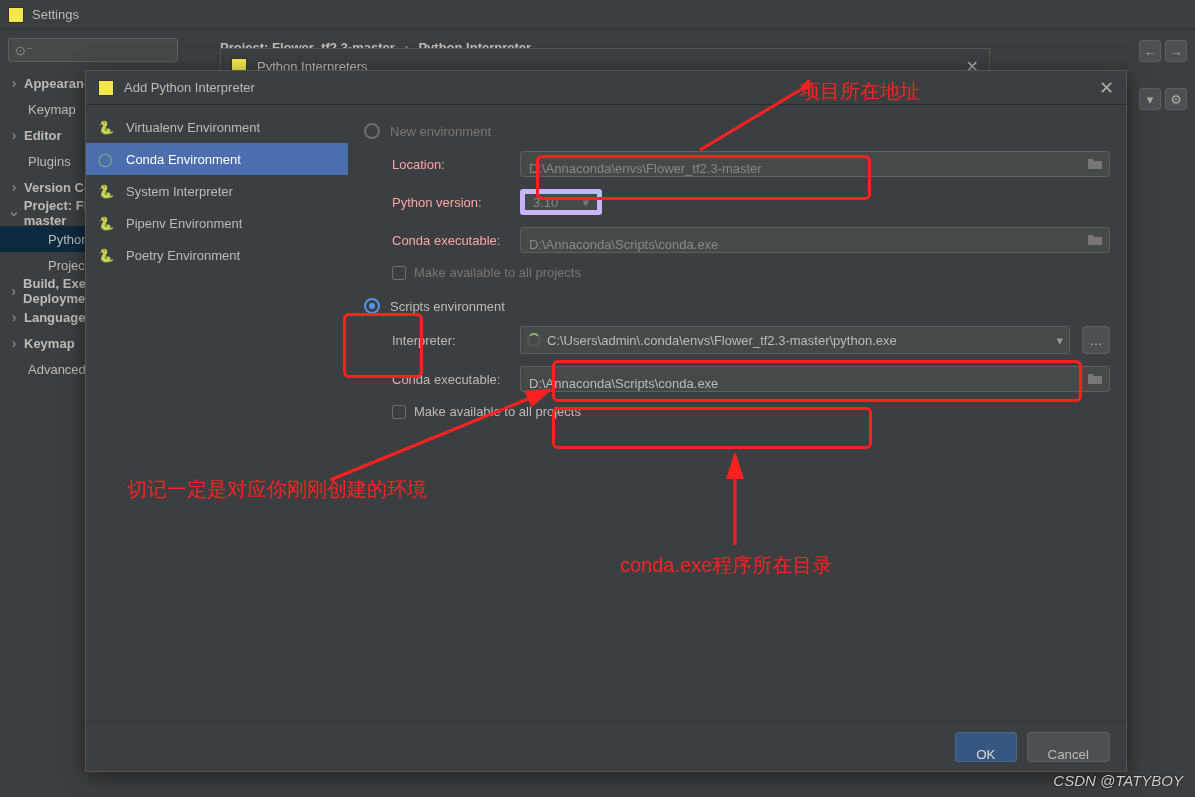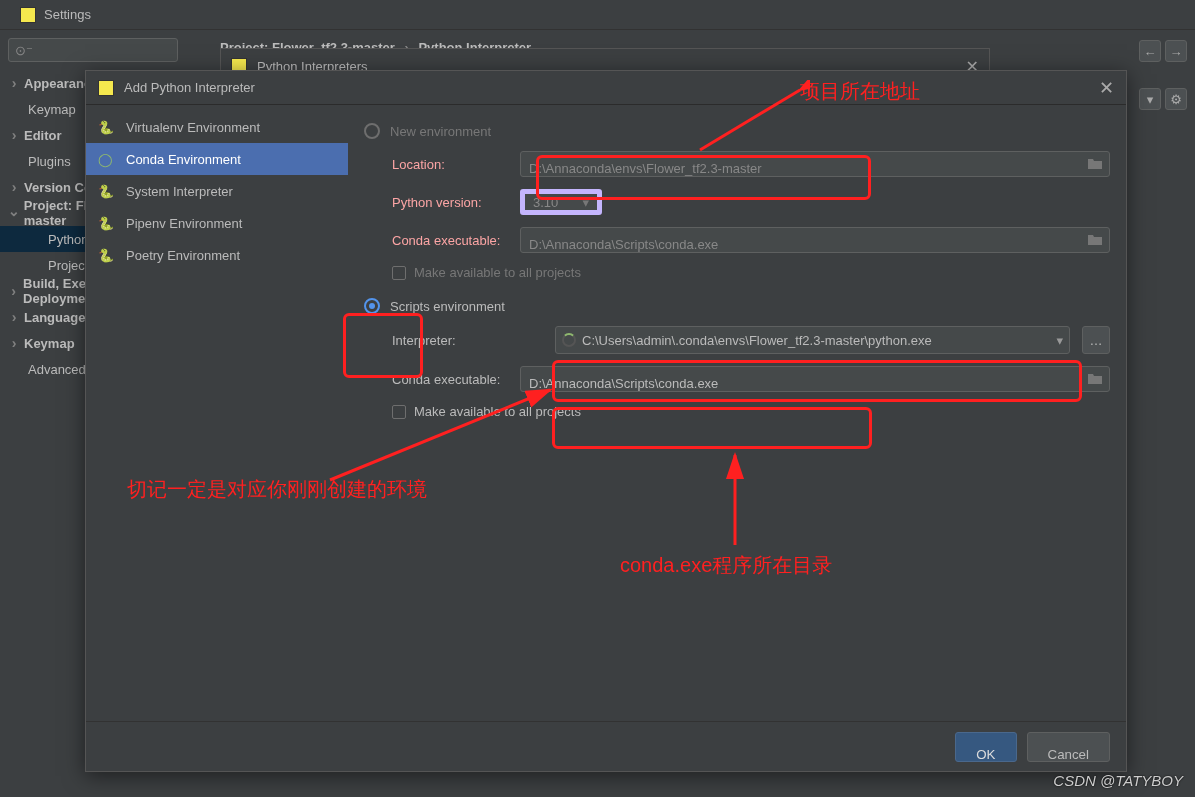--- a/index.html
+++ b/index.html
@@ -1,20 +1,20 @@
 <!DOCTYPE html>
 <html><head>
 <meta charset="utf-8">
 <style>
 * { margin: 0; padding: 0; box-sizing: border-box; font-family: -apple-system, "Segoe UI", sans-serif; }
 body { background: #3c3f41; color: #bbbbbb; font-size: 13px; overflow: hidden; width: 1195px; height: 797px; position: relative; }
 
 
 .settings-window { position: absolute; top: 0; left: 0; right: 0; bottom: 0; background: #3c3f41; }
-.settings-titlebar { height: 30px; display: flex; align-items: center; padding: 0 20px; background: #3c3f41; border-bottom: 1px solid #323232; }
+.settings-titlebar { height: 30px; display: flex; align-items: center; padding: 0 8px; background: #3c3f41; border-bottom: 1px solid #323232; }
 .settings-titlebar .app-icon { width: 16px; height: 16px; background: #f5e84e; border: 1px solid #333; margin-right: 8px; }
 .settings-search-row { padding: 8px; }
 .settings-search { width: 170px; height: 24px; background: #45494a; border: 1px solid #5e6060; border-radius: 3px; display: flex; align-items: center; padding: 0 6px; }
 .settings-tree { position: absolute; left: 0; top: 70px; width: 200px; }
 .tree-item { display: flex; align-items: center; padding: 4px 8px; height: 26px; }
 .tree-item.indent1 { padding-left: 28px; }
 .tree-item.indent2 { padding-left: 48px; }
 .tree-item.selected { background: #0d293e; }
 .tree-item .chevron { width: 12px; height: 12px; margin-right: 4px; display: flex; align-items: center; justify-content: center; }
 .tree-item .chevron-right::before { content: "›"; color: #808080; font-size: 14px; }
@@ -54,21 +54,21 @@
 .form-label { width: 156px; color: #fca5a5; padding-left: 28px; }
 .form-label.active { color: #bbb; }
 .form-input { flex: 1; height: 26px; background: #45494a; border: 1px solid #5e6060; border-radius: 3px; color: #bbb; padding: 0 8px; display: flex; align-items: flex-end; position: relative; }
 .form-input.disabled { color: #888; }
 .form-select { width: 82px; height: 26px; background: #45494a; border: 5px solid #c4b5fd; border-radius: 3px; color: #888; padding: 0 8px; display: flex; align-items: center; }
 .form-select::after { content: "▾"; margin-left: auto; color: #777; }
 
 .checkbox-row { display: flex; align-items: center; margin-bottom: 14px; padding-left: 28px; }
 .checkbox { width: 14px; height: 14px; border: 1px solid #6e6e6e; border-radius: 2px; margin-right: 8px; }
 
-.interpreter-row { display: flex; align-items: center; gap: 12px; margin-left: 35px; }
+.interpreter-row { display: flex; align-items: center; gap: 12px; }
 .interpreter-select { flex: 1; height: 28px; background: #45494a; border: 1px solid #5e6060; border-radius: 3px; display: flex; align-items: center; padding: 0 6px; color: #bbb; }
 .interpreter-select .spinner { width: 14px; height: 14px; border: 2px solid #555; border-top-color: #8fb86f; border-radius: 50%; margin-right: 6px; }
 .interpreter-select::after { content: "▾"; margin-left: auto; color: #999; }
 .dots-btn { width: 28px; height: 28px; background: #4c5052; border: 1px solid #5e6060; border-radius: 3px; display: flex; align-items: center; justify-content: center; color: #bbb; }
 
 .dialog-footer { position: absolute; bottom: 0; left: 0; right: 0; height: 50px; border-top: 1px solid #323232; display: flex; align-items: center; justify-content: flex-end; padding: 0 16px; gap: 10px; background: #3c3f41; }
 .btn { height: 26px; padding: 14px 20px; border-radius: 3px; border: 1px solid #5e6060; background: #4c5052; color: #bbb; cursor: pointer; }
 .btn.primary { background: #365880; border-color: #4a688c; color: #dcdcdc; }
 
 

